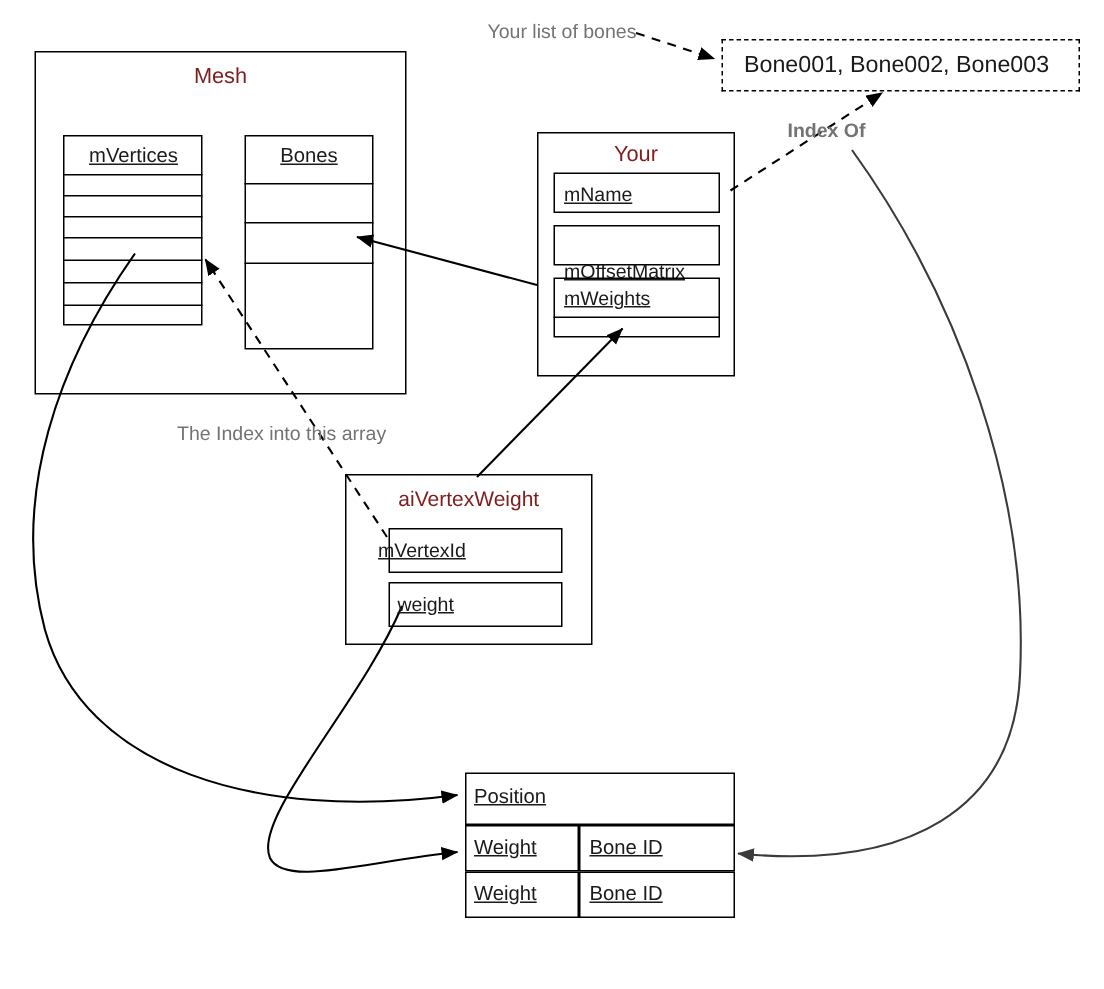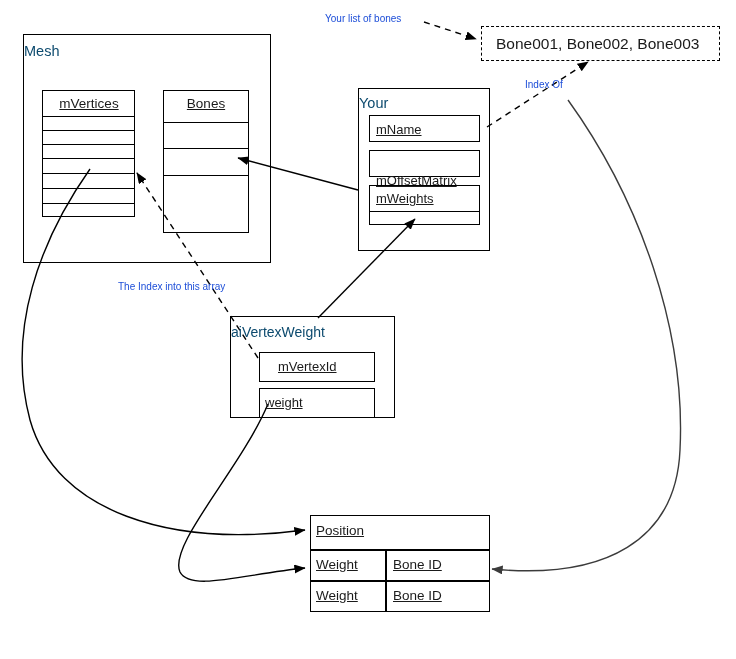--- a/index.html
+++ b/index.html
@@ -26,23 +26,23 @@
   .box {
     position: absolute;
     box-sizing: border-box;
     border: 1.4px solid #000000;
     background: transparent;
   }
   .box-title {
     position: absolute;
     left: 0;
     right: 0;
-    text-align: left;
+    text-align: center;
     font-size: 14.5px;
-    color: #0c4a6e;
+    color: #7f1d1d;
     white-space: nowrap;
   }
   .cell {
     position: absolute;
     box-sizing: border-box;
     border: 1.3px solid #000000;
     background: transparent;
   }
   .cell-label {
     position: absolute;
@@ -51,22 +51,22 @@
     white-space: nowrap;
     text-decoration: underline;
   }
   .rowline {
     position: absolute;
     border-top: 1.3px solid #000000;
     box-sizing: border-box;
   }
   .annot {
     position: absolute;
-    font-size: 10px;
-    color: #1d4ed8;
+    font-size: 13px;
+    color: #737373;
     white-space: nowrap;
   }
   .dashdot-box {
     position: absolute;
     box-sizing: border-box;
     border: 1.6px dashed #000000;
     background: transparent;
   }
   .dashdot-box .inner-text {
     position: absolute;
@@ -143,42 +143,42 @@
   <div class="cell-label" style="left:376px; top:157px;margin-top:16px;">mOffsetMatrix</div>
 
   <div class="cell" style="left:369px; top:185px; width:111px; height:40px;"></div>
   <div class="cell-label" style="left:376px; top:191px;">mWeights</div>
   <div class="rowline" style="left:369px; top:211px; width:111px;"></div>
 
   <div class="dashdot-box" style="left:481px; top:26px; width:239px; height:35px;">
     <div class="inner-text">Bone001, Bone002, Bone003</div>
   </div>
 
-  <div class="box" style="left:230px; top:316px; width:165px; height:102px;">
+  <div class="box" style="left:230px; top:316px; width:165px; height:114px;">
     <div class="box-title" style="top:7px; font-size:14px;">aiVertexWeight</div>
   </div>
   <div class="cell" style="left:259px; top:352px; width:116px; height:30px;"></div>
-  <div class="cell-label" style="left:278px; top:359px;">mVertexId</div>
+  <div class="cell-label" style="left:252px; top:359px;">mVertexId</div>
 
   <div class="cell" style="left:259px; top:388px; width:116px; height:30px;"></div>
   <div class="cell-label" style="left:265px; top:395px;">weight</div>
 
 
   <div class="cell" style="left:310px; top:515px; width:180px; height:35px;"></div>
   <div class="cell-label" style="left:316px; top:523px; font-size:13.5px;">Position</div>
 
   <div class="cell" style="left:310px; top:550px; width:76px; height:31px;"></div>
   <div class="cell-label" style="left:316px; top:557px; font-size:13.5px;">Weight</div>
   <div class="cell" style="left:386px; top:550px; width:104px; height:31px;"></div>
   <div class="cell-label" style="left:393px; top:557px; font-size:13.5px;">Bone ID</div>
 
   <div class="cell" style="left:310px; top:581px; width:76px; height:31px;"></div>
   <div class="cell-label" style="left:316px; top:588px; font-size:13.5px;">Weight</div>
   <div class="cell" style="left:386px; top:581px; width:104px; height:31px;"></div>
   <div class="cell-label" style="left:393px; top:588px; font-size:13.5px;">Bone ID</div>
 
   <div class="annot" style="left:325px; top:13px;">Your list of bones</div>
 
-  <div class="annot" style="left:525px; top:79px;">Index Of</div>
+  <div class="annot" style="left:525px; top:79px;font-weight:bold;">Index Of</div>
 
   <div class="annot" style="left:118px; top:281px;">The Index into this array</div>
 
 </div>
 
 </body></html>

